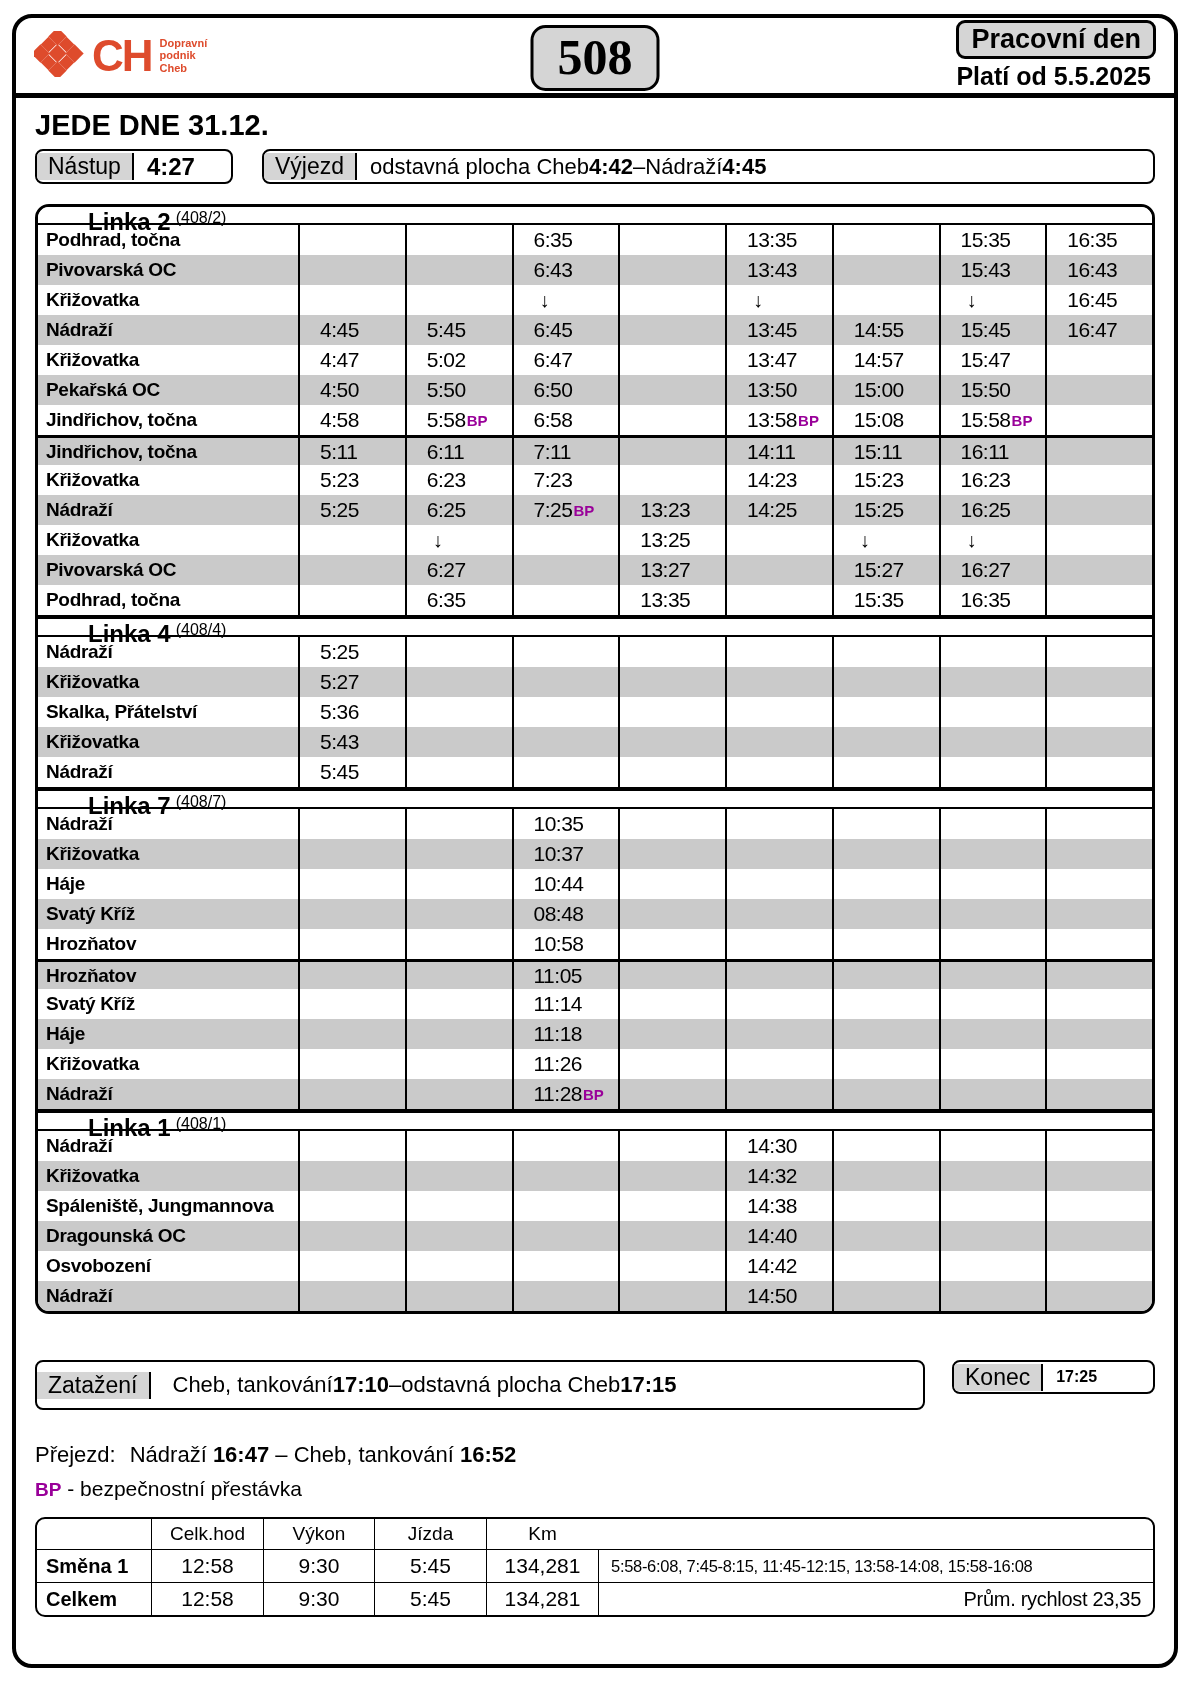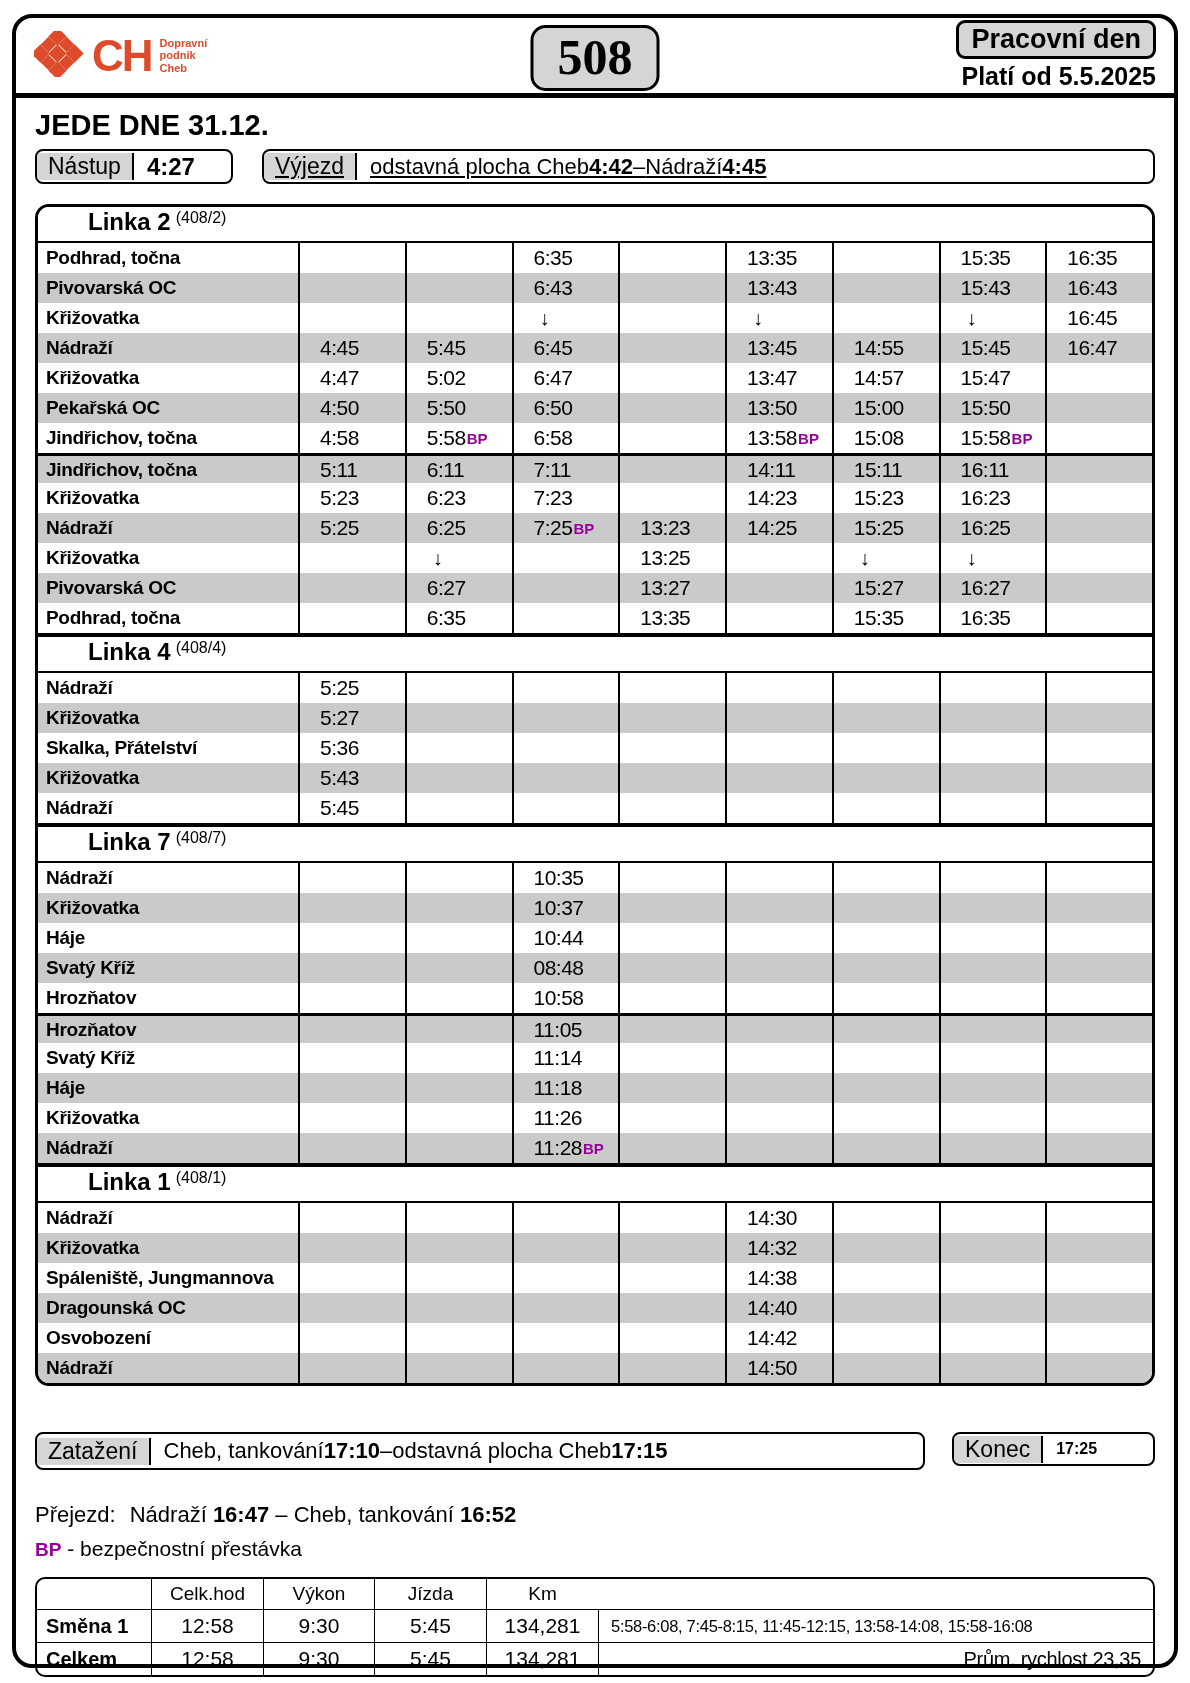--- a/index.html
+++ b/index.html
@@ -13,59 +13,59 @@
   
   .hdr { position: relative; height: 80px; border-bottom: 5px solid #000;
     display: flex; align-items: center; padding: 0 18px; }
   .logo { display: flex; align-items: center; gap: 8px; }
   .logo-cc { font-size: 44px; font-weight: bold; color: #DE4B2C; letter-spacing: -2px; line-height: 1; }
   .logo-txt { font-size: 11px; font-weight: bold; color: #DE4B2C; line-height: 1.15; }
   .route-badge { position: absolute; left: 50%; top: 7px; transform: translateX(-50%);
     background: #D5D5D5; border: 3px solid #000; border-radius: 15px;
     font-family: "Liberation Serif", serif; font-weight: bold; font-size: 50px;
     height: 66px; line-height: 58px; padding: 0 24px; }
-  .hdr-right { margin-left: auto; text-align: right; }
+  .hdr-right { margin-left: auto; text-align: left; }
   .day-badge { display: inline-block; background: #D5D5D5; border: 3px solid #000;
     border-radius: 9px; font-weight: bold; font-size: 27px; padding: 1px 12px; }
   .valid-from { font-weight: bold; font-size: 25px; margin-top: 3px; white-space: nowrap; }
 
   
   .trip-title { font-weight: bold; font-size: 29px; margin: 11px 0 7px 19px; }
   .boxes-row { display: flex; margin: 0 19px; }
   .pillbox { border: 2px solid #000; border-radius: 8px; height: 35px;
     display: flex; align-items: center; overflow: hidden; background: #fff; }
   .pillbox .lab { background: #D5D5D5; border-right: 2px solid #000;
     display: flex; align-items: center; padding: 0 11px; font-size: 23px; white-space: nowrap; }
   .pillbox .val { display: flex; align-items: center; padding: 0 13px;
     font-size: 22px; white-space: nowrap; }
   .pillbox .val .b { font-weight: bold; }
   .nastup { width: 198px; }
   .nastup .val { font-weight: bold; font-size: 24px; }
-  .vyjezd { flex: 1; margin-left: 29px; text-decoration: underline; }
+  .vyjezd { flex: 1; margin-left: 29px; }
 
   
   .ttable { margin: 20px 19px 0; border: 3px solid #000; border-radius: 14px; overflow: hidden; }
   .section + .section { border-top: 4px solid #000; }
-  .sec-header { height: 36px; display: flex; align-items: baseline;
+  .sec-header { height: 18px; display: flex; align-items: baseline;
     padding: 2px 0 0 50px; border-bottom: 2px solid #000; background: #fff; }
   .sec-title { font-weight: bold; font-size: 24px; line-height: 26px; }
   .sec-sub { font-size: 16px; margin-left: 5px; position: relative; top: -7px; }
   .trow { display: grid; grid-template-columns: 260px repeat(8, 1fr); height: 30px; }
   .trow.alt { background: #CACACA; }
   .trow.sep { border-top: 3px solid #000; }
   .stop { font-weight: bold; font-size: 19px; letter-spacing: -0.3px;
     display: flex; align-items: center; padding-left: 8px; white-space: nowrap; overflow: hidden; }
   .tcell { border-left: 2px solid #000; display: flex; align-items: center;
     padding-left: 20px; font-size: 21px; letter-spacing: -0.5px; white-space: nowrap; }
   .bp { font-weight: bold; font-size: 15px; color: #990099; margin-left: 1px; letter-spacing: 0; }
   .arrow { font-size: 20px; padding-left: 6px; }
 
   
   .foot-row { display: flex; justify-content: space-between; margin: 46px 19px 0; }
-  .zatazeni { width: 890px; height: 38px; }
+  .zatazeni { width: 890px; height: 50px; gap: 9px; }
   .konec { width: 203px; height: 34px; }
   .konec .val { font-weight: bold; font-size: 16px; }
   .prejezd { margin: 32px 0 0 19px; font-size: 22px; }
   .prejezd .plab { margin-right: 14px; }
   .prejezd .b { font-weight: bold; }
   .bp-legend { margin: 9px 0 0 19px; font-size: 21px; }
   .bp-legend .bp-abbr { font-weight: bold; font-size: 19px; color: #990099; }
 
   
   .summary { margin: 16px 19px 0; border: 2px solid #000; border-radius: 10px; overflow: hidden; }

